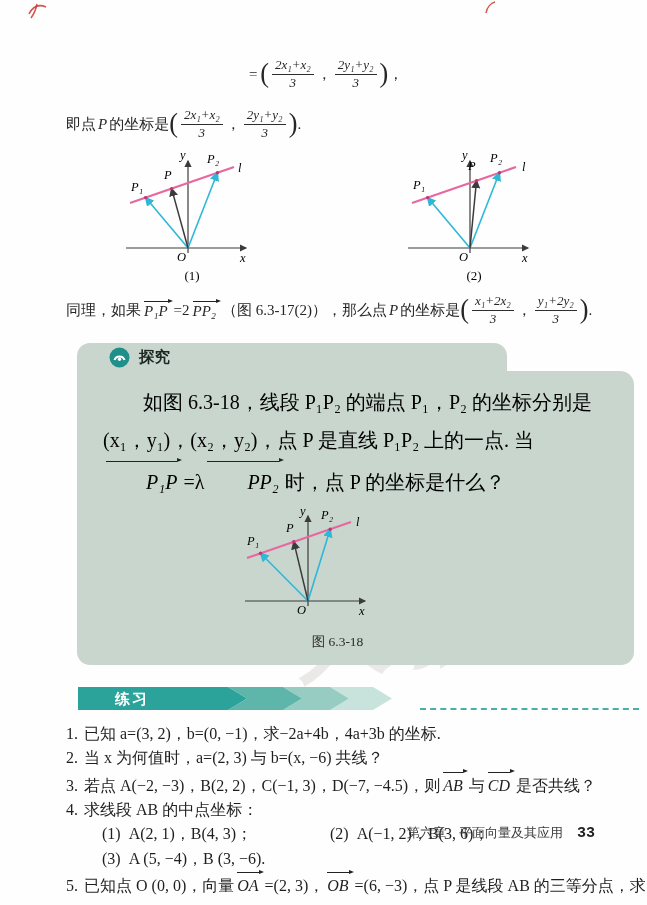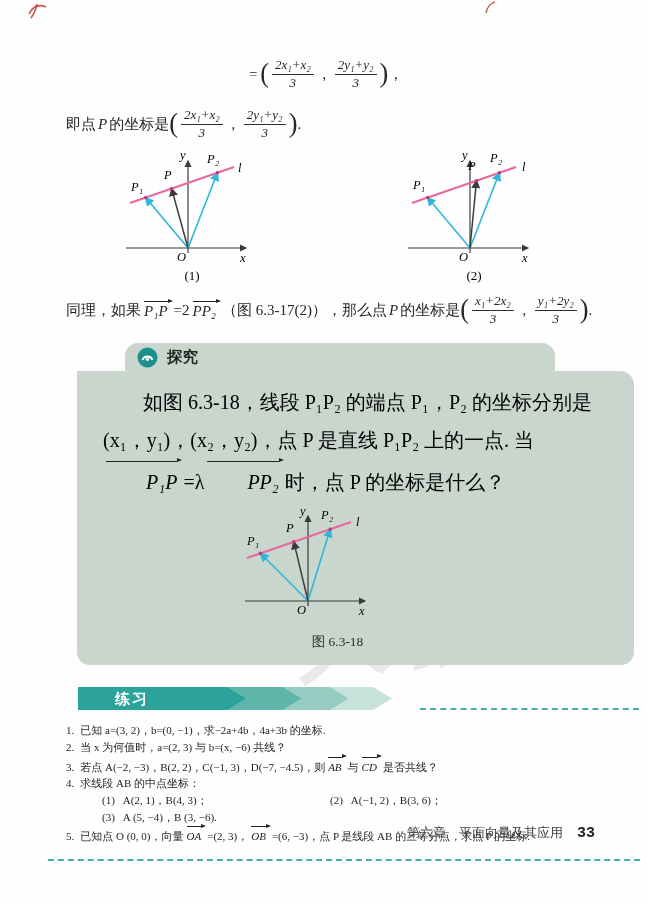--- a/index.html
+++ b/index.html
@@ -30,36 +30,36 @@
   .figures-row{display:flex;margin:4px 0 0 108px;gap:32px;}
   .fig-caption{ text-align:center;font-size:13.5px;margin-top:2px;color:#2b2b2b;}
   svg text{font-family:"Liberation Serif","DejaVu Serif",serif;}
 
   
   .similarly{margin:6px 0 0 66px;display:flex;align-items:center;font-size:15px;height:42px;flex-wrap:nowrap;white-space:nowrap;}
 
   
   .explore{margin:12px 0 0 77px;width:557px;}
   .explore-tab{width:430px;height:29px;background:#c9d6ce;border-radius:13px 13px 0 0;
-               display:flex;align-items:center;padding-left:12px;box-sizing:border-box;margin-left:48px;}
+               display:flex;align-items:center;padding-left:32px;box-sizing:border-box;}
   .explore-title{font-weight:bold;font-size:15.5px;color:#1d2723;margin-left:9px;font-family:"Liberation Sans",sans-serif;}
   .explore-body{background:#c9d6ce;border-radius:0 14px 13px 13px;margin-top:-1px;
                 padding:12px 26px 14px 26px;box-sizing:border-box;}
   .explore-text{font-size:20px;line-height:1.92;text-indent:2em;color:#000000;}
   .explore-figure{text-align:center;margin-top:4px;transform:translateX(-18px);}
 
   
   .practice-banner{position:relative;margin:22px 0 0 78px;height:23px;display:flex;align-items:flex-end;}
   .banner-shapes{position:absolute;left:0;top:0;}
   .banner-label{position:absolute;left:37px;top:1px;color:#ffffff;font-weight:bold;
                 font-size:15px;line-height:21px;font-family:"Liberation Sans",sans-serif;letter-spacing:2px;}
   .banner-dash{margin-left:342px;flex:1;border-top:2.6px dashed #49b0a5;margin-right:8px;}
 
   
-  .exercises{margin:12px 0 0 66px;width:566px;font-size:11px;line-height:1.52;color:#1f1f1f;}
+  .exercises{margin:12px 0 0 66px;width:566px;font-size:16px;line-height:1.52;color:#1f1f1f;}
   .ex-row{white-space:nowrap;}
   .ex-num{padding-right:6px;}
   .ex-sub{display:flex;padding-left:36px;white-space:nowrap;gap:20px;}
   .ex-sub .col1{width:208px;}
   .ex-sub-label{padding-right:8px;}
 
   .bottom-dash{margin:14px 0 0 48px;width:592px;border-top:2.6px dashed #49b0a5;}
 
   
   .footer{position:absolute;top:824px;right:52px;z-index:1;font-size:13px;color:#3c3c3c;}

